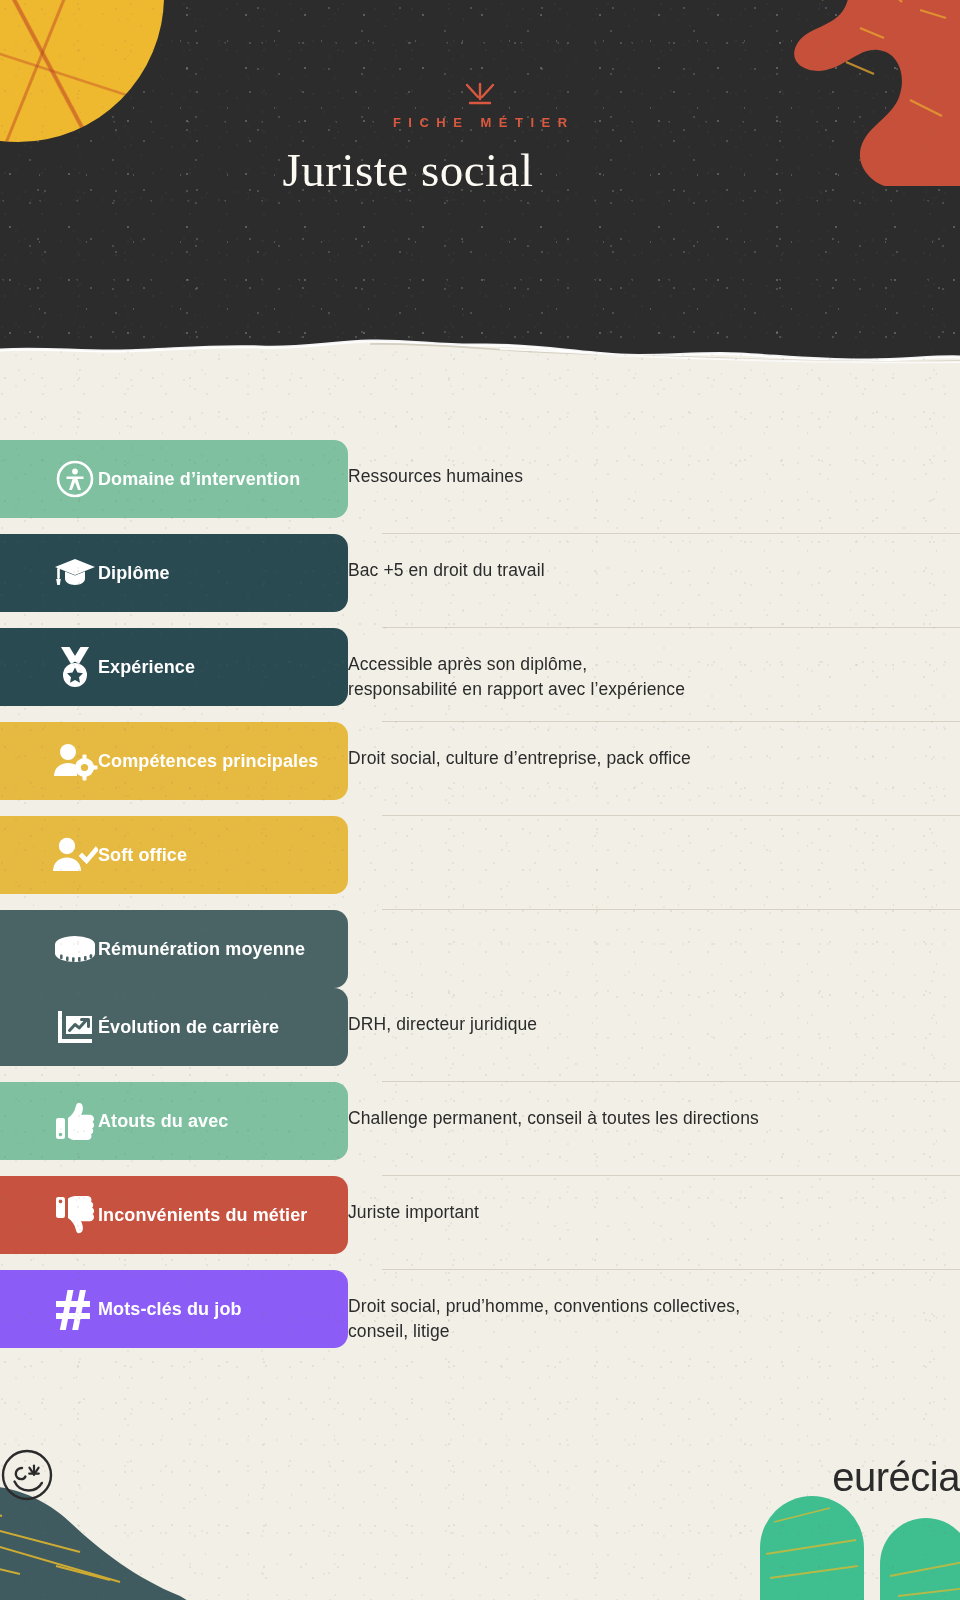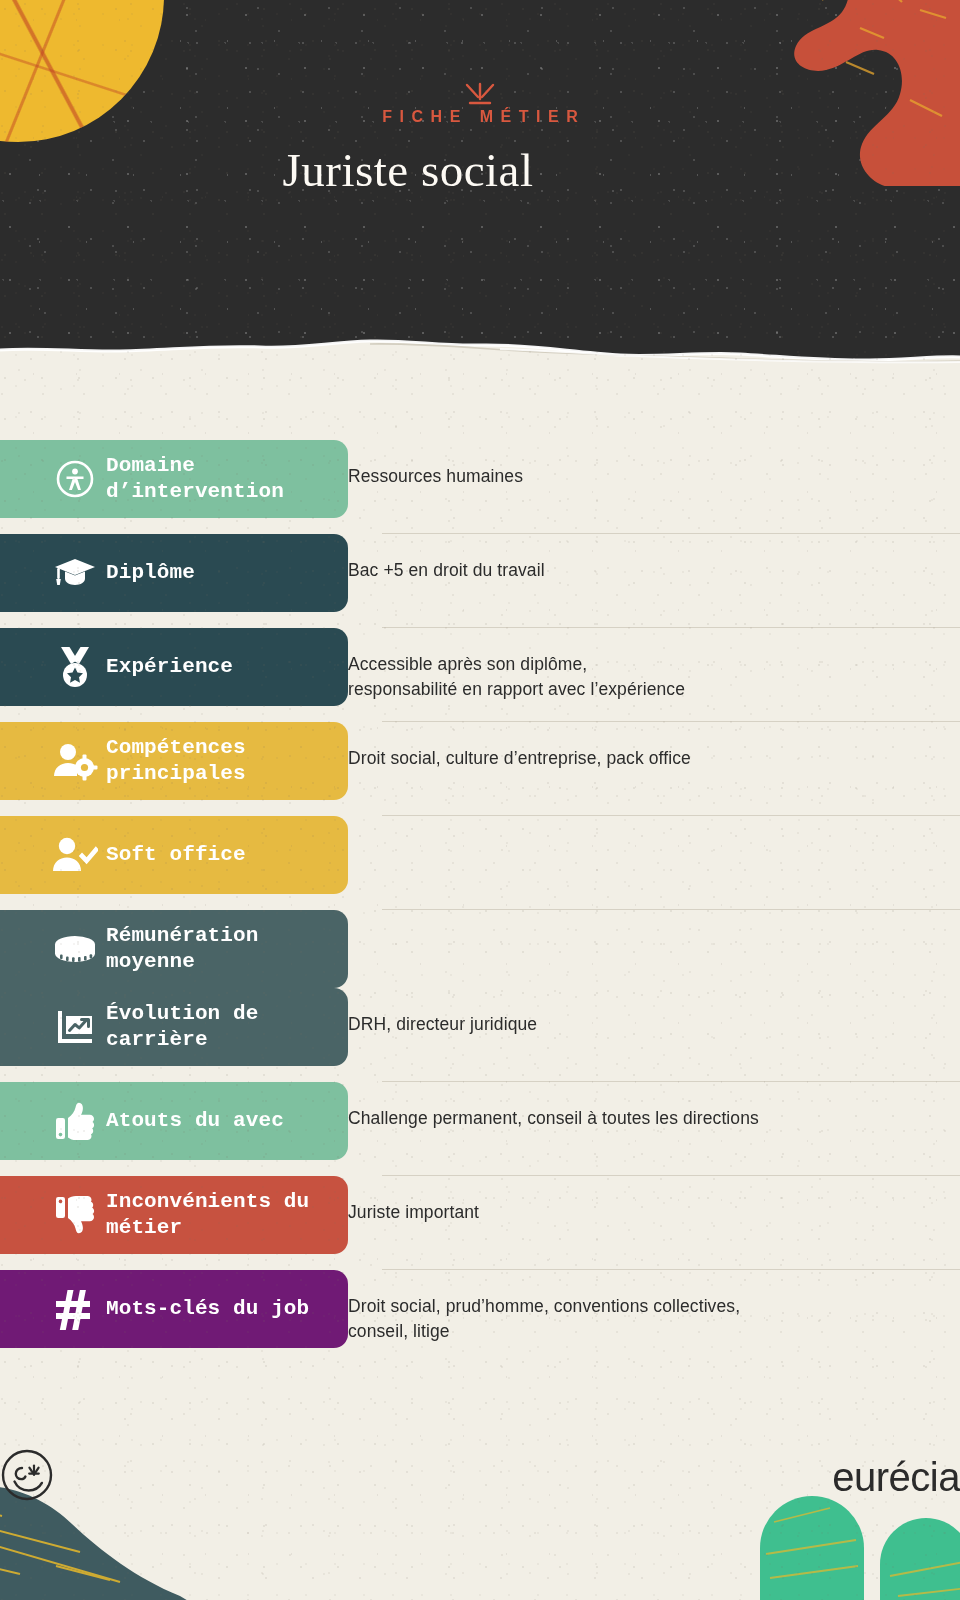--- a/index.html
+++ b/index.html
@@ -85,24 +85,24 @@
   
   .torn {
     position: absolute;
     left: 0; top: 330px;
     width: 960px; height: 56px;
     z-index: 3;
   }
 
   .eyebrow {
     position: absolute;
-    top: 108px; left: 0; width: 960px;
+    top: 115px; left: 0; width: 960px;
     text-align: center;
     color: #d9583f;
-    font-size: 16px;
+    font-size: 13px;
     font-weight: 700;
     letter-spacing: 7.5px;
     text-indent: 7.5px;
     z-index: 6;
   }
   .title {
     position: absolute;
     top: 143px; left: 0; width: 816px;
     text-align: center;
     color: #fdfaf4;
@@ -144,27 +144,26 @@
   .pill-icon {
     width: 46px;
     height: 46px;
     flex: 0 0 46px;
     display: flex;
     align-items: center;
     justify-content: center;
     color: #fff;
   }
   .pill-label {
-    margin-left: 8px;
+    margin-left: 0;
     color: #ffffff;
-    font-size: 21px;
+    font-size: 18px;
     font-weight: 700;
     letter-spacing: .1px;
     line-height: 1.25;
-    font-family: Liberation Mono, monospace;
   }
   .value-wrap {
     flex: 1 1 auto;
     position: relative;
     padding-top: 24px;
     min-height: 94px;
   }
   .value {
     color: #2b2b2b;
     font-size: 17.5px;
@@ -431,21 +430,21 @@
         </span>
         <span class="pill-label">Inconvénients du métier</span>
       </div>
       <div class="value-wrap">
         <div class="value">Juriste important</div>
         <div class="rule"></div>
       </div>
     </div>
 
     <div class="row">
-      <div class="pill" style="background:#701a75">
+      <div class="pill" style="background:#8b5cf6">
         <span class="pill-icon">
           <svg width="42" height="42" viewBox="0 0 42 42" aria-hidden="true">
             <g fill="#fff">
               <path d="M13.5 2 h6 l-2.2 11 h6.4 L25.9 2 h6 l-2.2 11 H36 v6 h-7.4 l-1.1 6 H36 v6 h-9.6 L24.2 42 h-6 l2.2-11 h-6.4 L11.8 42 h-6 l2.2-11 H2 v-6 h7.2 l1.1-6 H2 v-6 h9.5 z M16.1 19 l-1.1 6 h6.4 l1.1-6 z"></path>
             </g>
           </svg>
         </span>
         <span class="pill-label">Mots-clés du job</span>
       </div>
       <div class="value-wrap">

